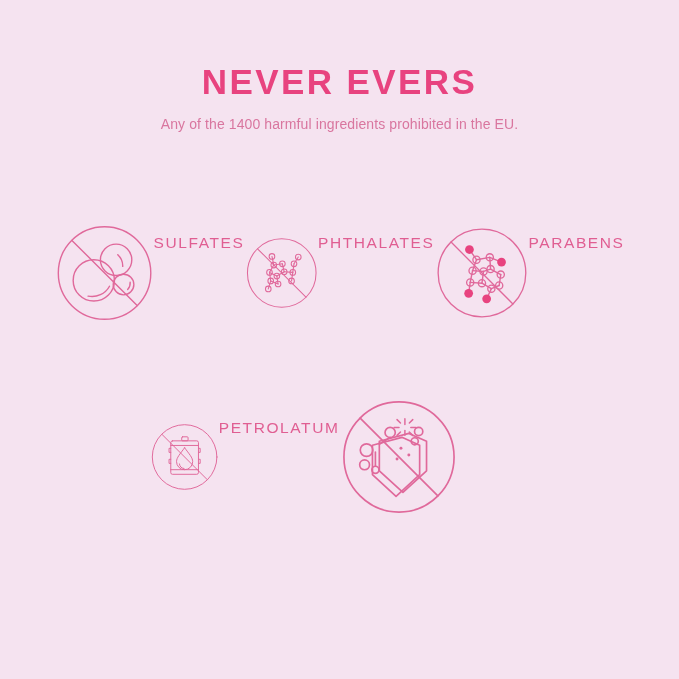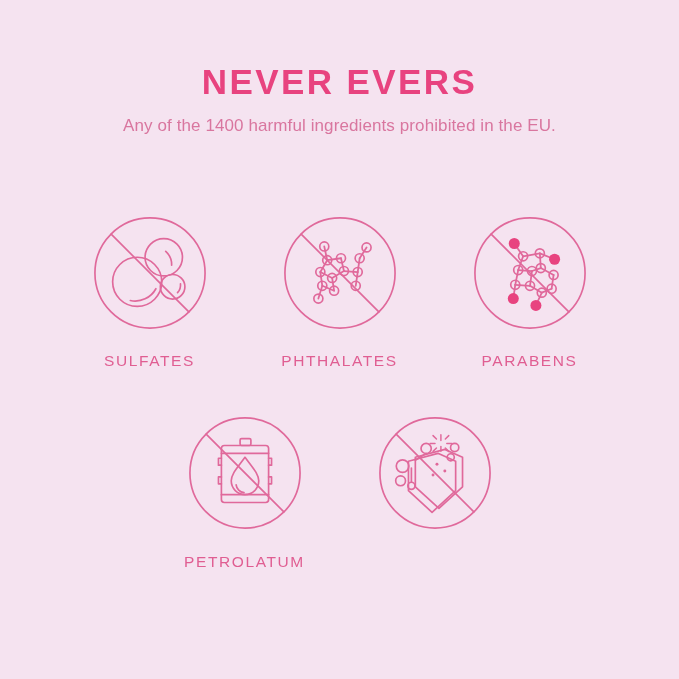--- a/index.html
+++ b/index.html
@@ -34,43 +34,43 @@
     padding-top: 46px;
     font-size: 35px;
     font-weight: bold;
     letter-spacing: 2.4px;
     color: #e8437f;
     line-height: 1.05;
   }
   .subtitle {
     margin: 0;
     padding-top: 15px;
-    font-size: 17px;
+    font-size: 14px;
     font-weight: normal;
     letter-spacing: 0.1px;
     color: #d9769f;
     line-height: 1.2;
   }
 
   
   .row {
     position: absolute;
     left: 0;
     width: 679px;
     display: flex;
     justify-content: center;
   }
   .row-top { top: 196px; }
-  .row-bottom { top: 396px; }
+  .row-bottom { top: 380px; }
 
   .cell {
     width: 190px;
     display: flex;
-    flex-direction: column;
-    align-items: center;
+    flex-direction: row;
+    align-items: flex-start;
   }
   .badge {
     width: 118px;
     height: 118px;
     display: block;
   }
   .cell-label {
     margin-top: 19px;
     font-size: 15.5px;
     letter-spacing: 1.6px;

